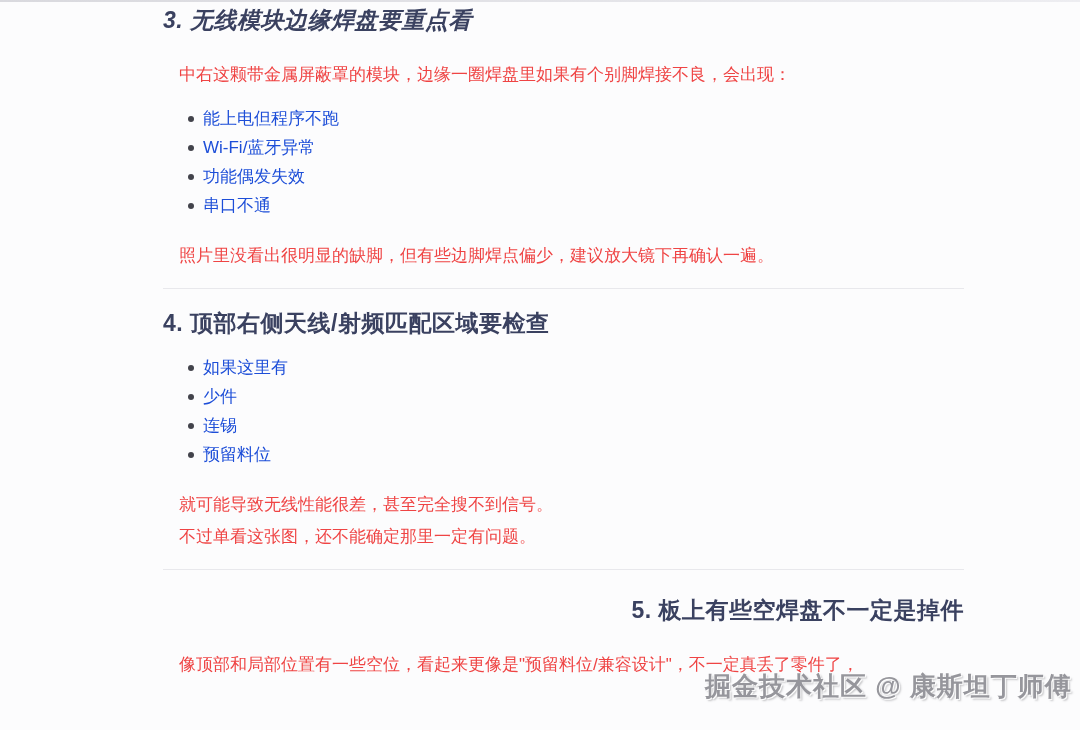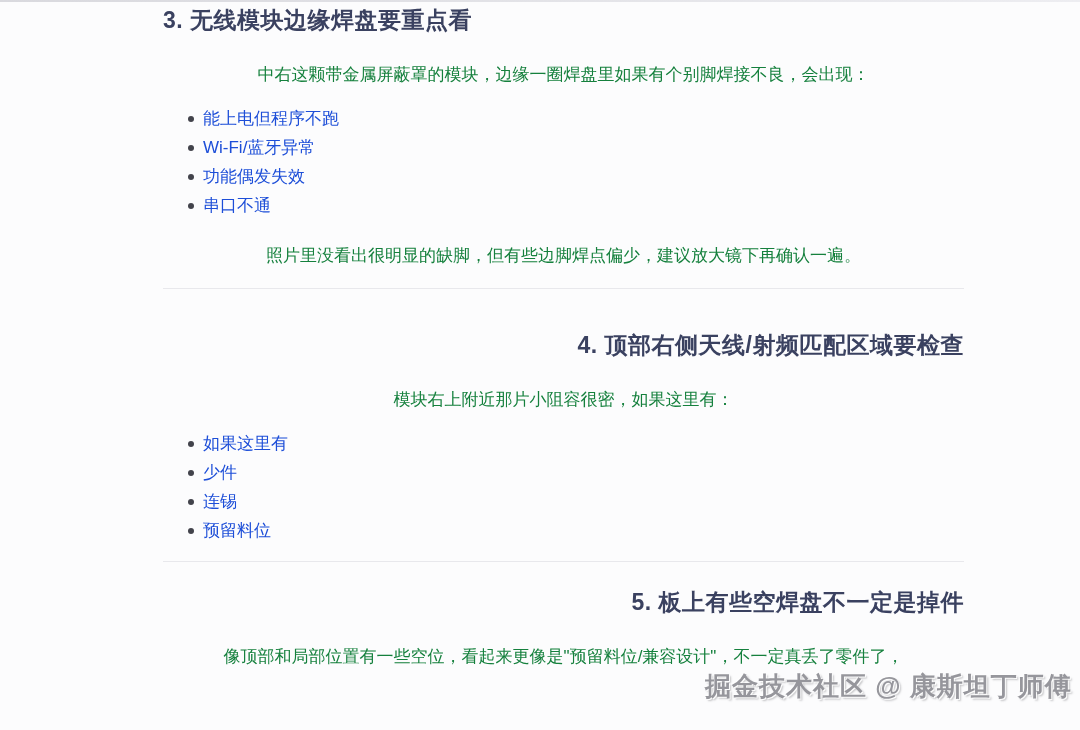--- a/index.html
+++ b/index.html
@@ -20,24 +20,23 @@
     width: 801px;
   }
   h2 {
     margin: 0; padding: 0;
     font-size: 23px; line-height: 28px;
     font-weight: 700;
     color: #3a4160;
     letter-spacing: 0.5px;
   }
   p {
-    margin: 4px; padding: 0;
+    margin: 16px; padding: 0;
     font-size: 17px;
-    color: #15803d;
-    text-align: center;
+    color: #ef4444;
   }
   .intro { margin-top: 28px; line-height: 26px; }
   .outro { margin-top: 20px; line-height: 32px; }
   ul {
     list-style: none;
     margin: 16px 0 0 0; padding: 0;
   }
   li {
     position: relative;
     padding-left: 40px;
@@ -49,22 +48,22 @@
     position: absolute; left: 25px; top: 12px;
     width: 6px; height: 6px; border-radius: 50%;
     background: #42434b;
   }
   hr {
     border: none;
     border-top: 1px solid #e8e8ec;
     margin: 16px 0 0 0;
   }
   .sec { margin: 0; }
-  #sec-3 h2 { margin-top: 6px; }
-  #sec-4 h2 { margin-top: 42px; text-align: right; }
+  #sec-3 h2 { margin-top: 6px; font-style: italic; }
+  #sec-4 h2 { margin-top: 20px; }
   #sec-5 h2 { margin-top: 26px; text-align: right; }
   .watermark {
     position: absolute;
     left: 705px; top: 669px;
     white-space: nowrap;
     font-size: 26px;
     font-weight: 700;
     letter-spacing: 1px;
     color: #96969c;
     text-shadow: 1px 1px 0 rgba(255,255,255,0.95),
@@ -87,27 +86,27 @@
       <li><span class="dot"></span><span>Wi-Fi/蓝牙异常</span></li>
       <li><span class="dot"></span><span>功能偶发失效</span></li>
       <li><span class="dot"></span><span>串口不通</span></li>
     </ul>
     <p class="outro"><span>照片里没看出很明显的缺脚，但有些边脚焊点偏少，建议放大镜下再确认一遍。</span></p>
     <hr>
   </section>
 
   <section class="sec" id="sec-4">
     <h2>4. 顶部右侧天线/射频匹配区域要检查</h2>
-    <p class="intro">模块右上附近那片小阻容很密，如果这里有：</p>
     <ul>
       <li><span class="dot"></span><span>如果这里有</span></li>
       <li><span class="dot"></span><span>少件</span></li>
       <li><span class="dot"></span><span>连锡</span></li>
       <li><span class="dot"></span><span>预留料位</span></li>
     </ul>
+    <p class="outro"><span>就可能导致无线性能很差，甚至完全搜不到信号。</span><br><span>不过单看这张图，还不能确定那里一定有问题。</span></p>
     <hr>
   </section>
 
   <section class="sec" id="sec-5">
     <h2>5. 板上有些空焊盘不一定是掉件</h2>
     <p class="intro"><span>像顶部和局部位置有一些空位，看起来更像是"预留料位/兼容设计"，不一定真丢了零件了，</span><br></p>
   </section>
 
 </div>
 

